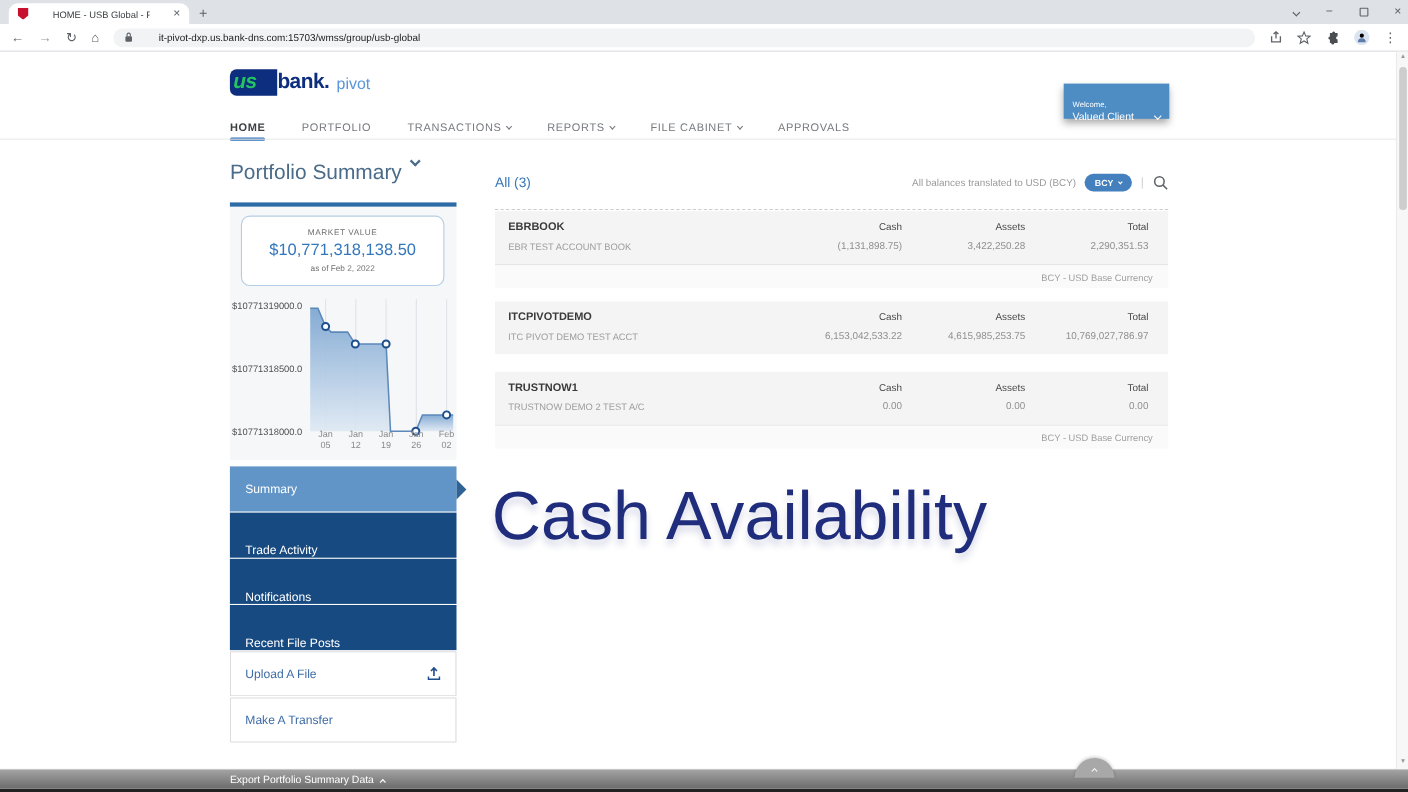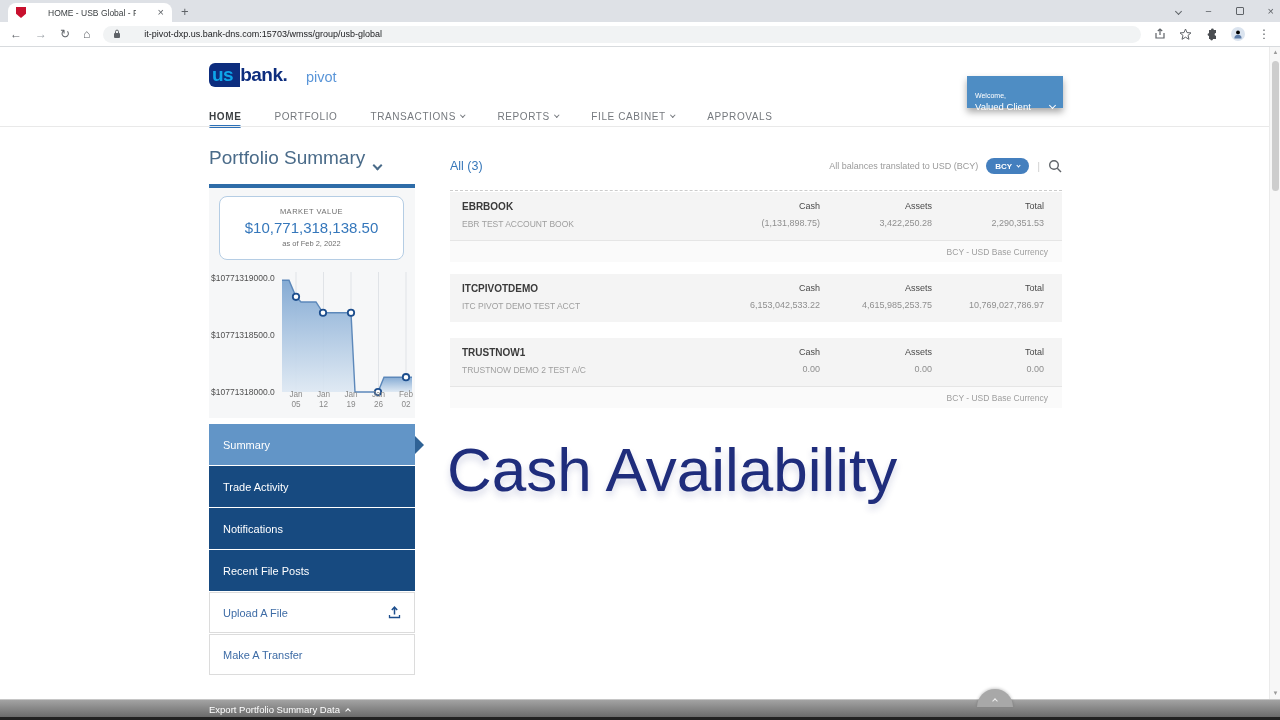--- a/index.html
+++ b/index.html
@@ -26,54 +26,54 @@
              border-bottom:1px solid #d8dbde; display:flex; align-items:center; padding:0 10px; gap:13px; }
   .nav-glyph { font-size:12px; color:#5f6368; }
   .urlbar { flex:1; height:17px; background:#f1f3f4; border-radius:9px; display:flex; align-items:center;
             padding:0 10px; gap:7px; }
   .url-text { font-size:9px; color:#202124; white-space:nowrap;padding-left:16px; }
   .tb-icons { display:flex; align-items:center; gap:13px; }
   .avatar-circle { width:14px; height:14px; border-radius:50%; background:#dbe4ef; display:flex; align-items:center; justify-content:center; }
 
   
   .logo { position:absolute; left:209px; top:64px; font-size:19px; font-weight:bold; letter-spacing:-0.5px; }
-  .logo .us { background:#0d2d7e; color:#0ea5e9; padding:1px 7px 2px 3px; border-radius:6px 0 0 6px; }
+  .logo .us { background:#0d2d7e; color:#22c55e; padding:1px 19px 2px 3px; border-radius:6px 0 0 6px;font-style:italic; }
   .logo .bank { color:#0d2d7e; }
   .pivot { position:absolute; left:306px; top:69px; font-size:14.5px; color:#5995d8; }
   .welcome-btn { position:absolute; left:967px; top:76px; width:96px; height:32px; background:#4e8dc4;
                  color:#fff; padding:16px 8px; box-shadow:0 4px 7px rgba(0,0,0,0.35); cursor:pointer; }
   .welcome-btn .l1 { font-size:7px; }
   .welcome-btn .l2 { font-size:9.5px; display:flex; align-items:center; justify-content:space-between; margin-top:2px; }
   .mainnav { position:absolute; left:209px; top:111px; display:flex; gap:33px; }
   .nav-item { font-size:10px; letter-spacing:0.6px; color:#75797e; display:flex; align-items:center; gap:5px;
               position:relative; padding-bottom:8px; cursor:pointer; }
   .nav-item.active { color:#3c4043; font-weight:bold; }
   .nav-item.active::after { content:""; position:absolute; left:0; right:0; bottom:2px; height:3px;
                             background:#2d71b8; border-radius:2px; }
   .nav-item .chev { width:3.5px; height:3.5px; border-width:1.2px; margin-top:-3px; }
   .header-divider { position:absolute; top:126px; left:0; width:1280px; height:1px; background:#e9e9e9; }
 
   
   .ps-title { position:absolute; left:209px; top:147px; font-size:19px; color:#4a6b89;
-              display:flex; align-items:flex-end; gap:9px; cursor:pointer; }
+              display:flex; align-items:flex-start; gap:9px; cursor:pointer; }
   .ps-title .chev { width:7px; height:7px; border-width:2px; margin-top:-4px; color:#4a6b89; }
   .panel-bar { position:absolute; left:209px; top:184px; width:206px; height:4px; background:#2e6ca8; }
   .panel-bg { position:absolute; left:209px; top:188px; width:206px; height:230px; background:#f6f7f8; }
   .mv-card { position:absolute; left:10px; top:8px; width:185px; height:64px; background:#fff;
              border:1px solid #b5cde4; border-radius:8px; text-align:center; padding-top:10px; }
   .mv-label { font-size:7.5px; letter-spacing:0.5px; color:#6f6f6f; }
   .mv-amount { font-size:15px; color:#3577bb; margin-top:3px; }
   .mv-asof { font-size:7.5px; color:#6f6f6f; margin-top:3px; }
   .chart-wrap { position:absolute; left:0; top:76px; width:206px; height:152px; }
 
   
   .menu { position:absolute; left:209px; top:424px; width:206px; }
   .menu-item { height:41px; margin-bottom:1px; display:flex; align-items:center; padding:0 14px;
                font-size:11px; cursor:pointer; position:relative; justify-content:space-between; }
-  .menu-item.navy { background:#174a80; color:#fff; }
+  .menu-item.navy { background:#174a80; color:#fff;align-items:flex-end; }
   .menu-item.active { background:#6295c7; color:#fff; }
   .menu-item.active::after { content:""; position:absolute; right:-9px; top:50%; margin-top:-9px;
                border-left:9px solid #2f6295; border-top:9px solid transparent; border-bottom:9px solid transparent; }
   .menu-item.light { background:#fff; color:#3e6ca6; box-shadow:inset 0 0 0 1px #dcdcdc; }
 
   
   .all-label { position:absolute; left:450px; top:159px; font-size:12.5px; color:#3878ba; cursor:pointer; }
   .header-right { position:absolute; top:158px; right:218px; display:flex; align-items:center; gap:8px; }
   .balances-note { font-size:9px; color:#9a9a9a; }
   .bcy-pill { background:#447fbe; color:#fff; font-size:8px; font-weight:bold; padding:3.5px 9px;

